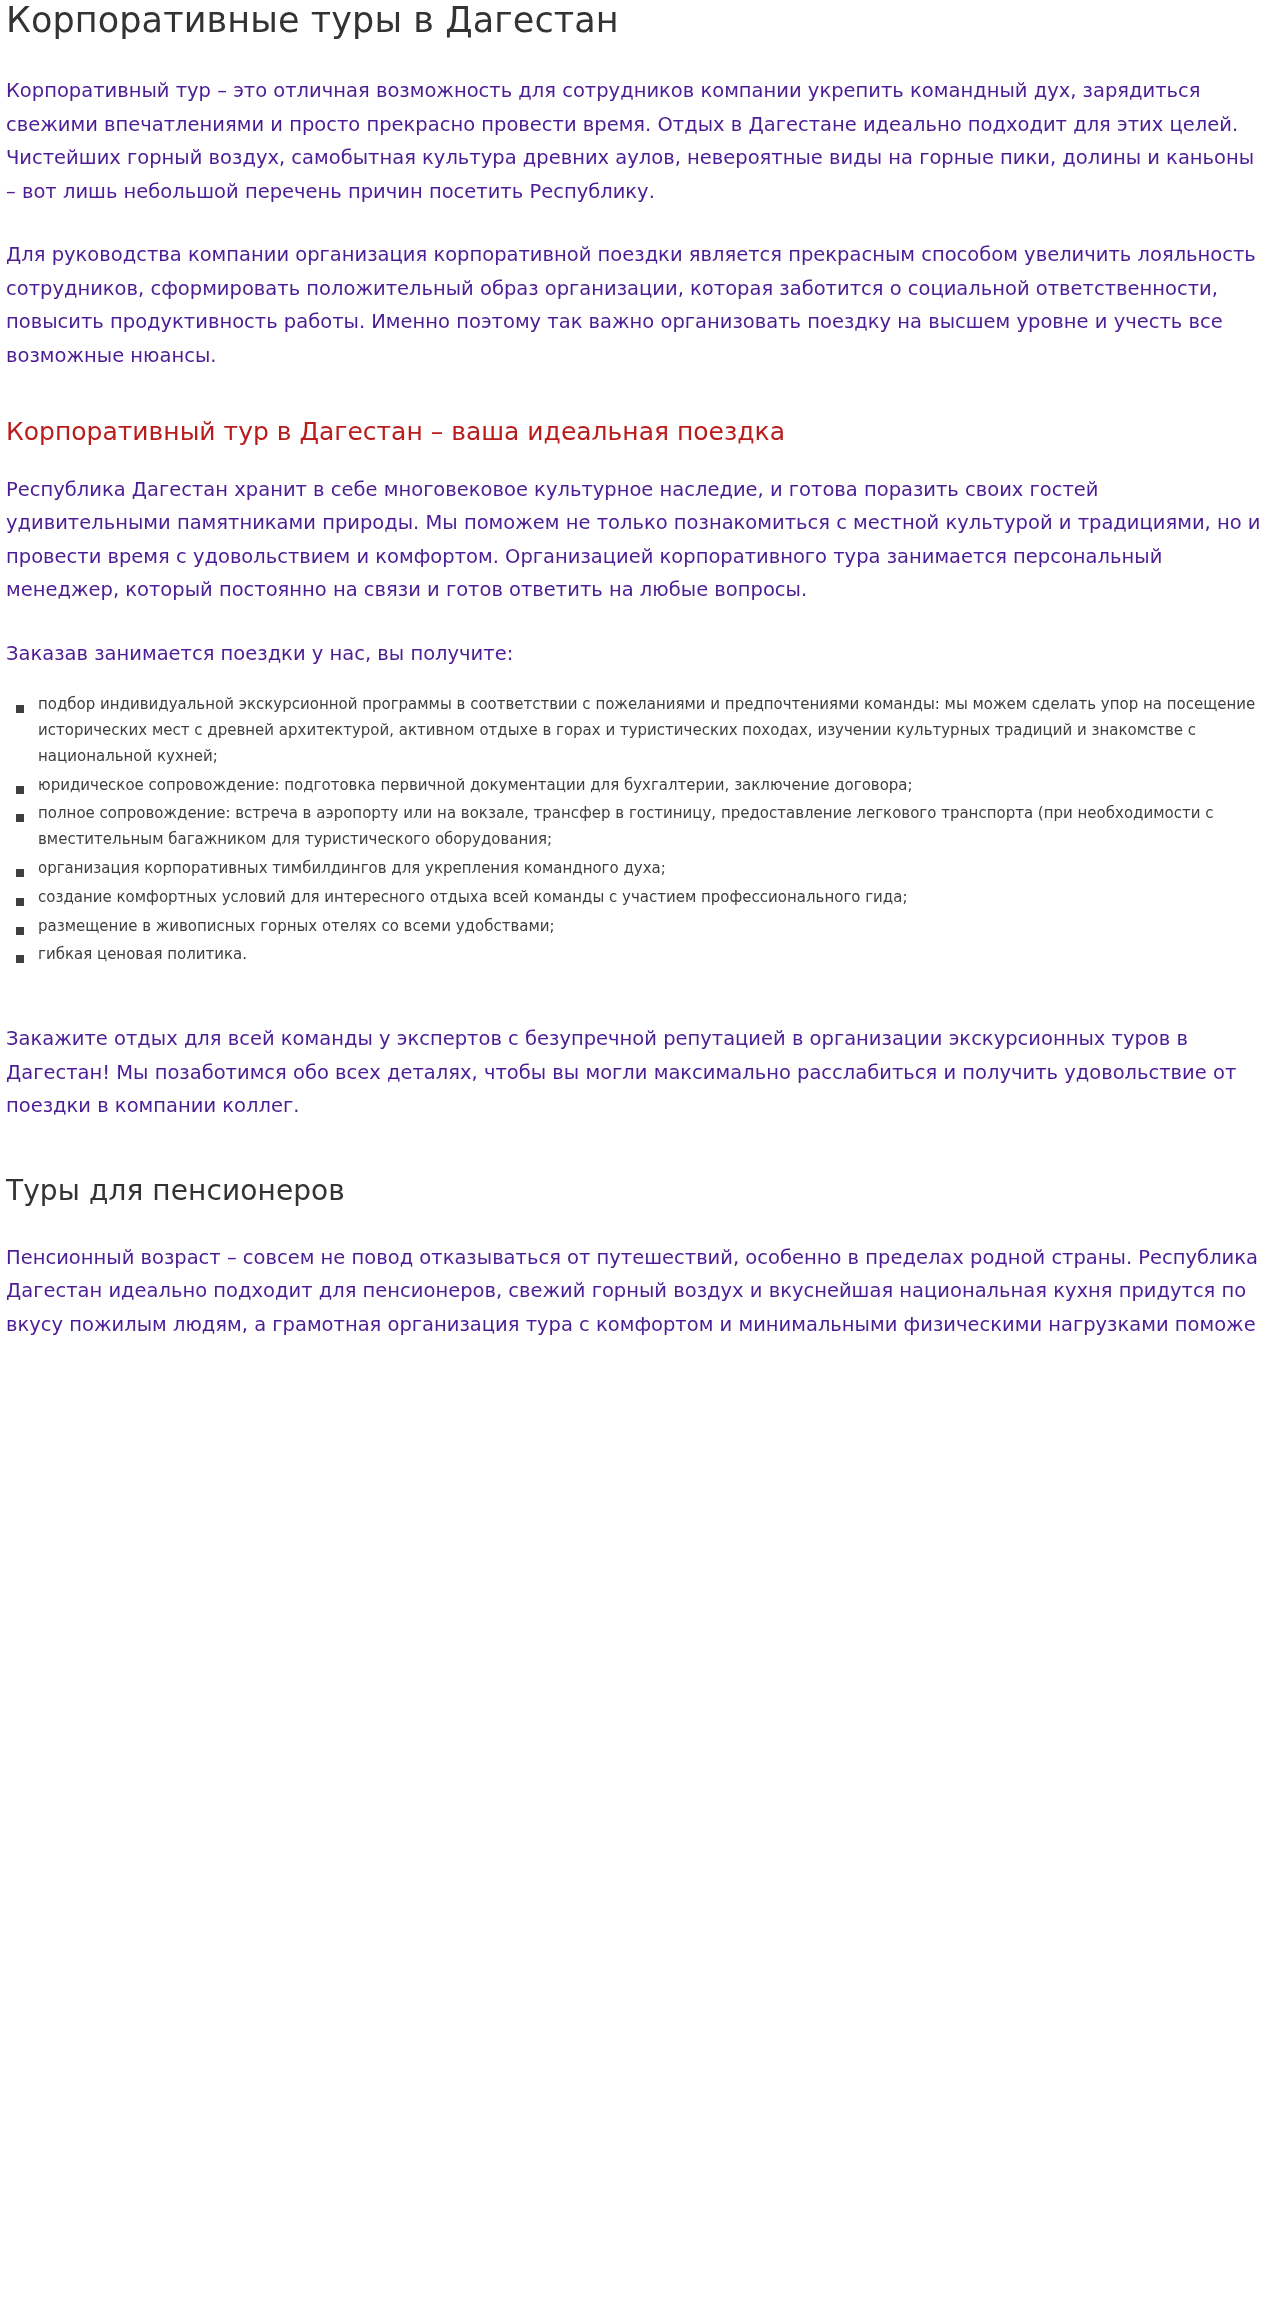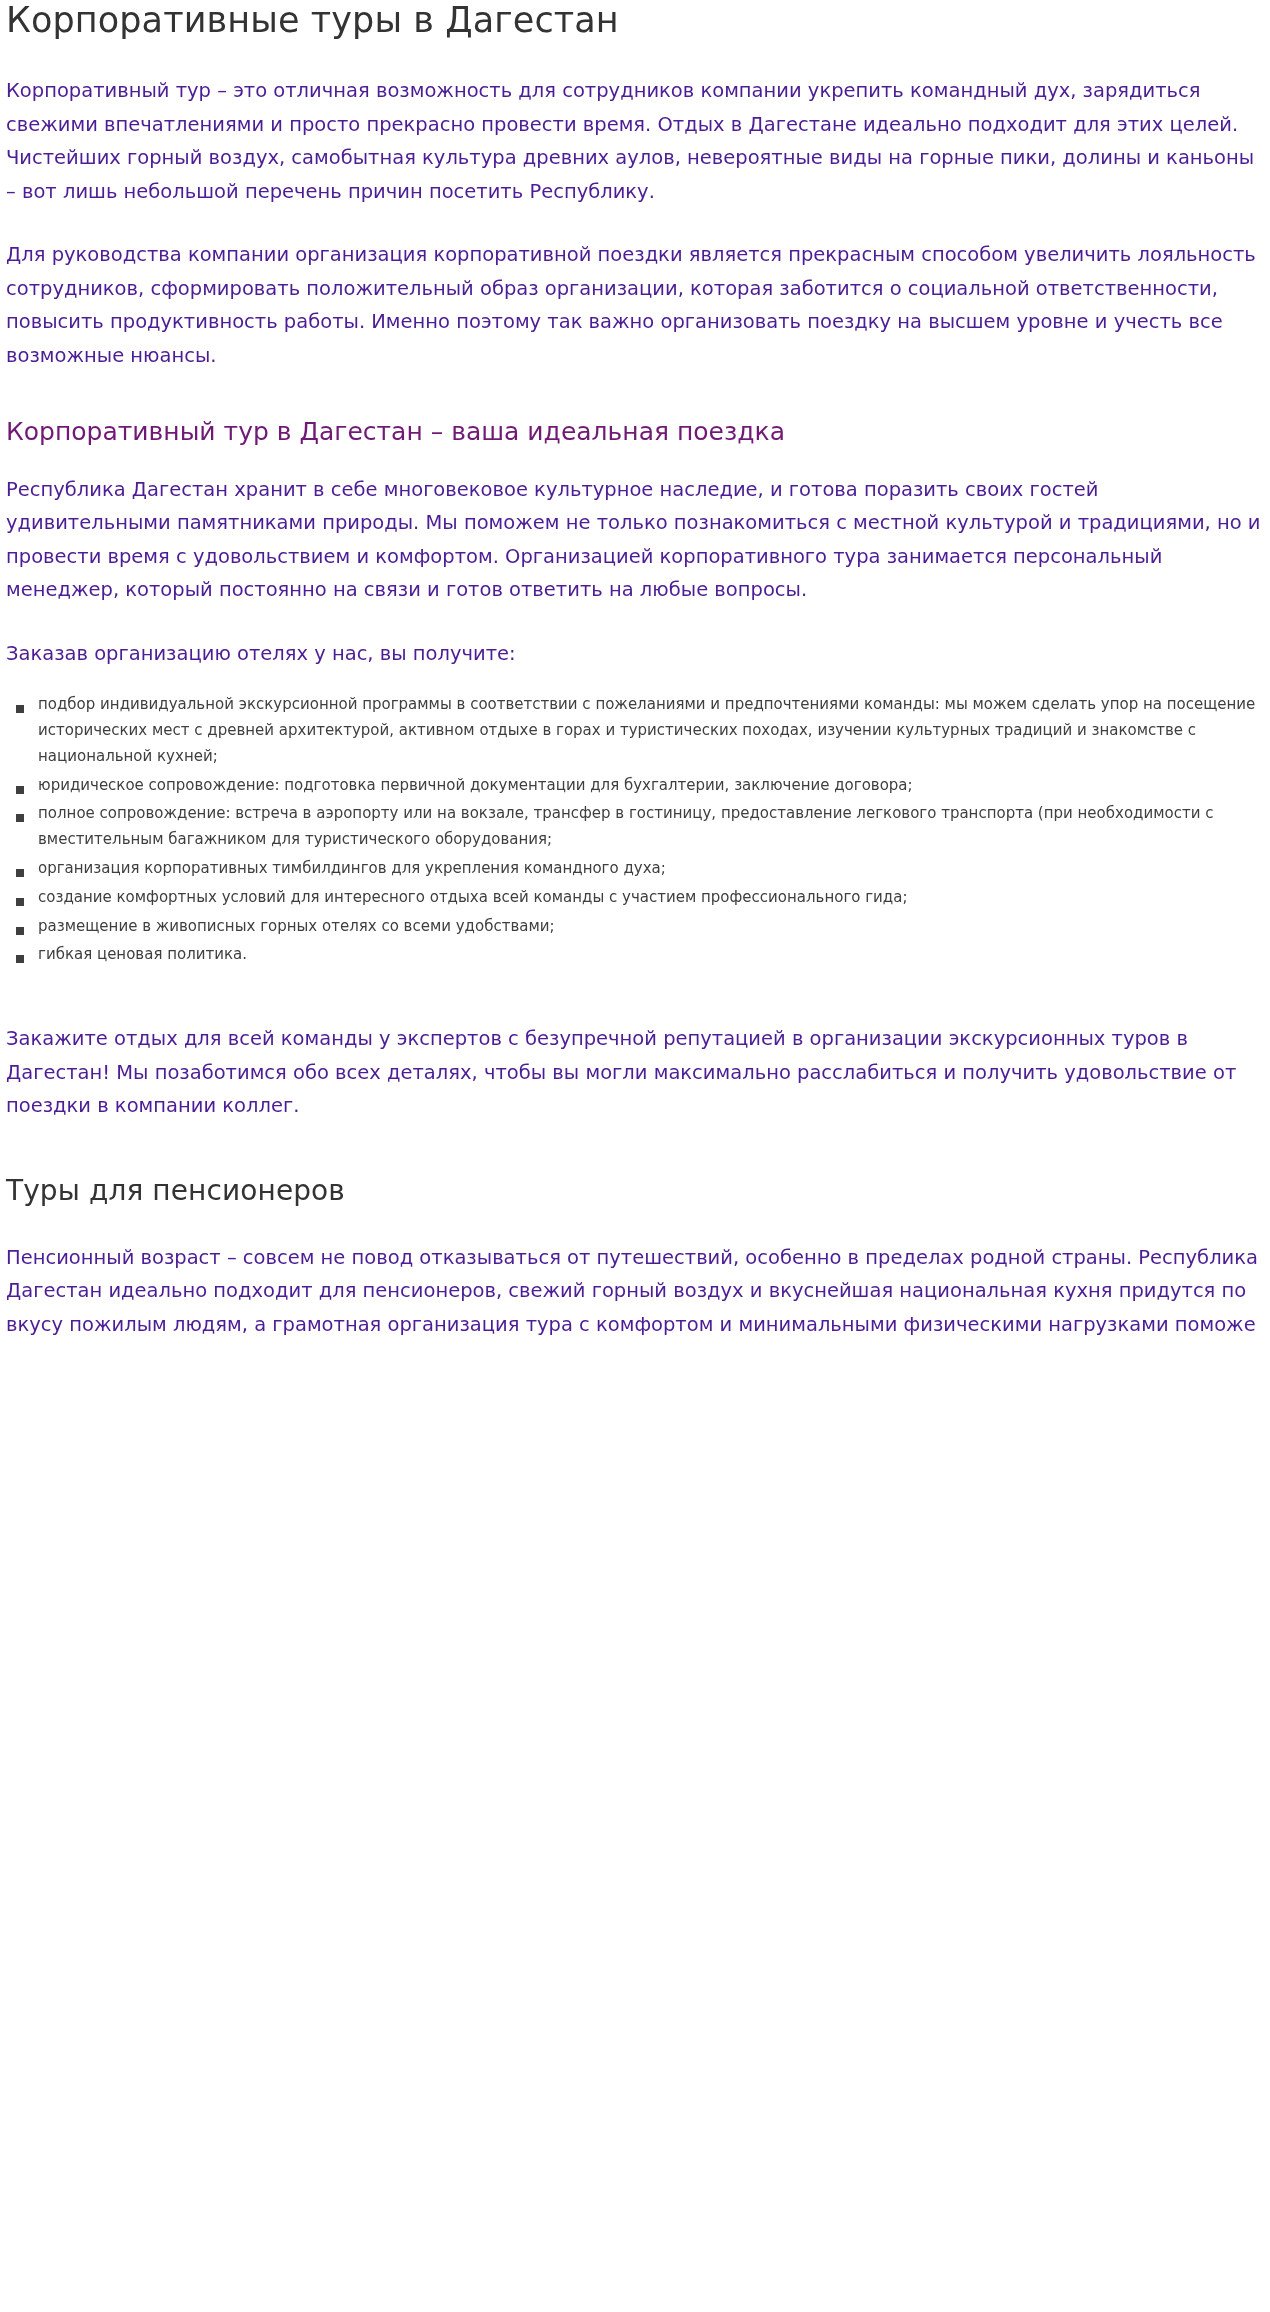--- a/index.html
+++ b/index.html
@@ -33,21 +33,21 @@
     line-height: 1.15;
     color: #333333;
     margin: 52px 0 34px 0;
     letter-spacing: 0.1px;
   }
   h3.section-head {
     font-family: "DejaVu Sans", sans-serif;
     font-weight: normal;
     font-size: 25px;
     line-height: 1.2;
-    color: #701a75;
+    color: #b91c1c;
     margin: 44px 0 26px 0;
   }
   p.body-text {
     font-size: 19.5px;
     line-height: 1.72;
     color: #4c1d95;
     margin: 0 0 30px 0;
     text-align: left;
   }
   p.body-text.tight {
@@ -86,21 +86,21 @@
   <h1 class="doc-title">Корпоративные туры в Дагестан</h1>
 
   <p class="body-text">Корпоративный тур – это отличная возможность для сотрудников компании укрепить командный дух, зарядиться свежими впечатлениями и просто прекрасно провести время. Отдых в Дагестане идеально подходит для этих целей. Чистейших горный воздух, самобытная культура древних аулов, невероятные виды на горные пики, долины и каньоны – вот лишь небольшой перечень причин посетить Республику.</p>
 
   <p class="body-text">Для руководства компании организация корпоративной поездки является прекрасным способом увеличить лояльность сотрудников, сформировать положительный образ организации, которая заботится о социальной ответственности, повысить продуктивность работы. Именно поэтому так важно организовать поездку на высшем уровне и учесть все возможные нюансы.</p>
 
   <h3 class="section-head">Корпоративный тур в Дагестан – ваша идеальная поездка</h3>
 
   <p class="body-text">Республика Дагестан хранит в себе многовековое культурное наследие, и готова поразить своих гостей удивительными памятниками природы. Мы поможем не только познакомиться с местной культурой и традициями, но и провести время с удовольствием и комфортом. Организацией корпоративного тура занимается персональный менеджер, который постоянно на связи и готов ответить на любые вопросы.</p>
 
-  <p class="body-text tight">Заказав организацию отелях у нас, вы получите:</p>
+  <p class="body-text tight">Заказав занимается поездки у нас, вы получите:</p>
 
   <ul class="bullets">
     <li>подбор индивидуальной экскурсионной программы в соответствии с пожеланиями и предпочтениями команды: мы можем сделать упор на посещение исторических мест с древней архитектурой, активном отдыхе в горах и туристических походах, изучении культурных традиций и знакомстве с национальной кухней;</li>
     <li>юридическое сопровождение: подготовка первичной документации для бухгалтерии, заключение договора;</li>
     <li>полное сопровождение: встреча в аэропорту или на вокзале, трансфер в гостиницу, предоставление легкового транспорта (при необходимости с вместительным багажником для туристического оборудования;</li>
     <li>организация корпоративных тимбилдингов для укрепления командного духа;</li>
     <li>создание комфортных условий для интересного отдыха всей команды с участием профессионального гида;</li>
     <li>размещение в живописных горных отелях со всеми удобствами;</li>
     <li>гибкая ценовая политика.</li>
   </ul>

